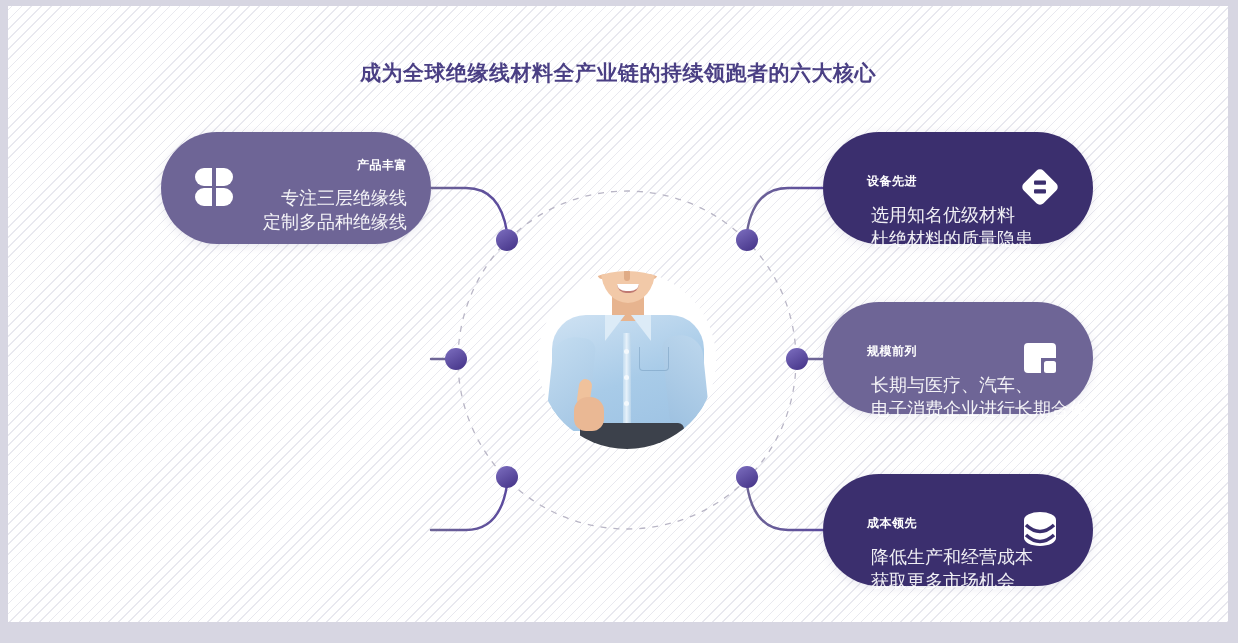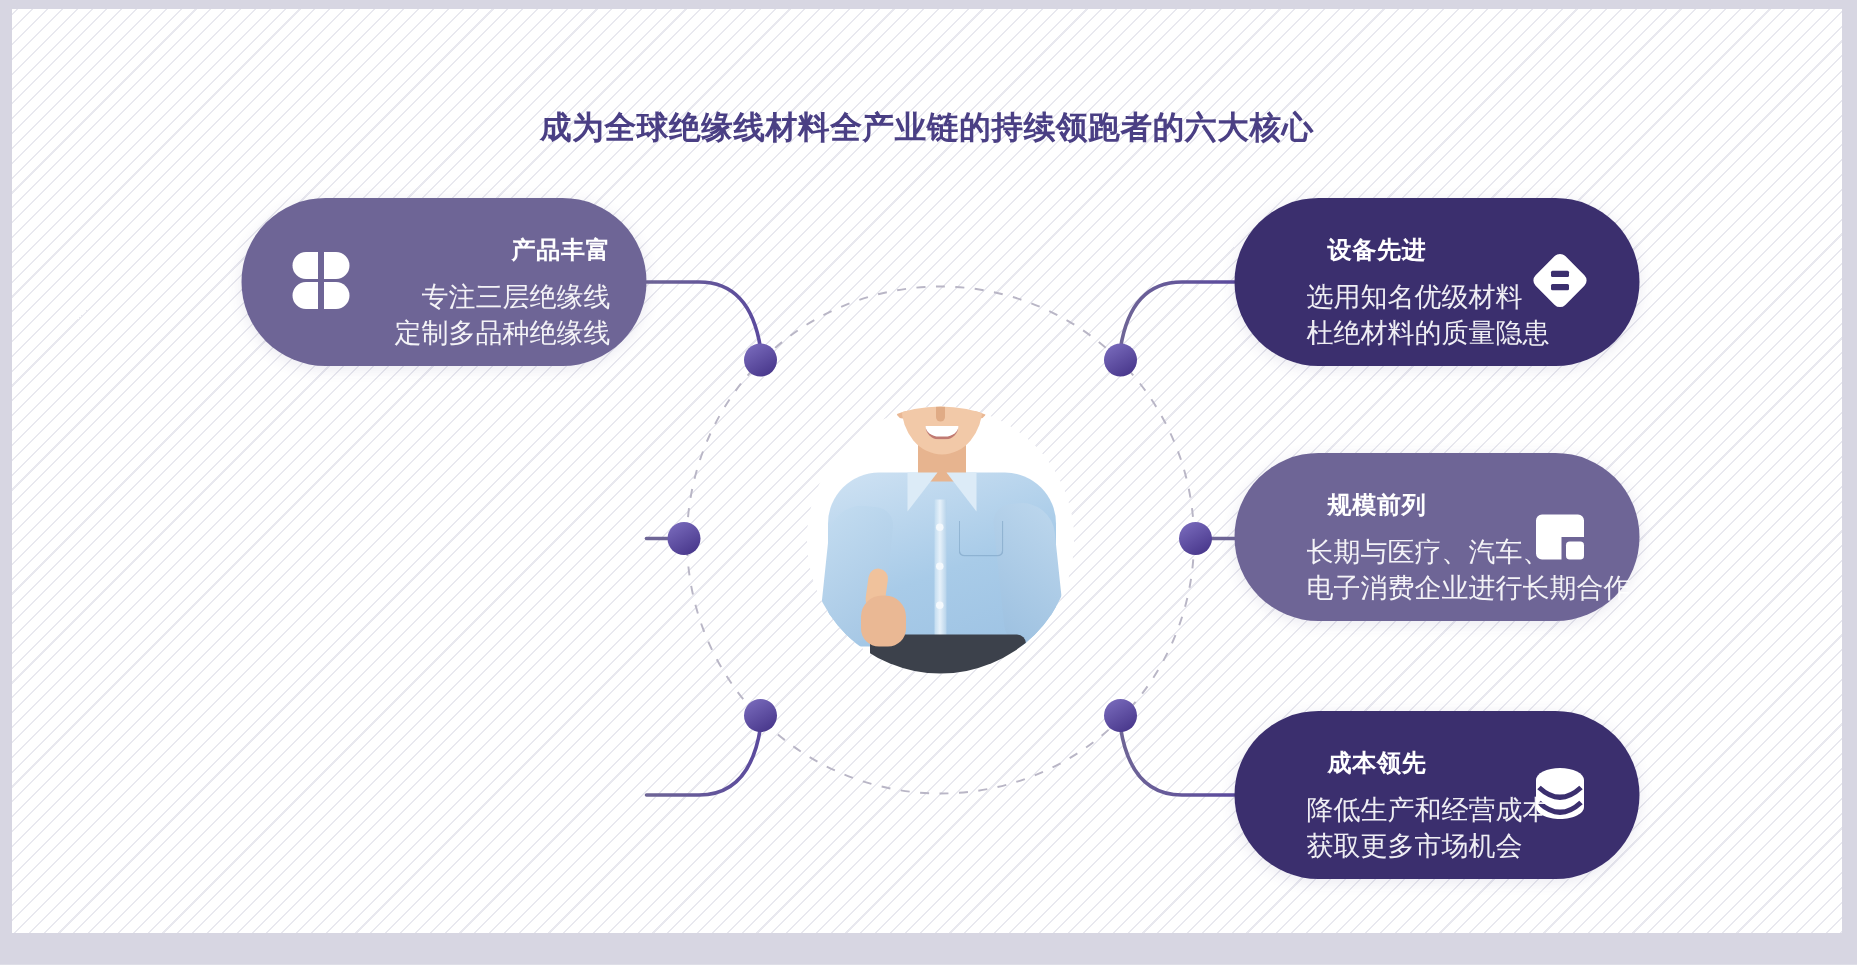--- a/index.html
+++ b/index.html
@@ -36,21 +36,20 @@
   
   #title {
     position:absolute;
     left:0; top:53px;
     width:100%;
     text-align:center;
     font-size:21px;
     font-weight:bold;
     color:#4a3f84;
     letter-spacing:.5px;
-    margin-top:12px;
   }
 
   
   #wires {
     position:absolute;
     left:0; top:0;
     width:1238px; height:643px;
     pointer-events:none;
   }
 
@@ -168,32 +167,32 @@
     box-shadow:0 2px 10px rgba(74,63,132,.12);
   }
   .card.left  { left:153px;  text-align:right; padding:0 24px 0 0; }
   .card.right { left:815px;  text-align:left;  padding:0 0 0 48px; }
 
   .card.light { background:#6e6596; }
   .card.dark  { background:#3b2f6e; }
 
   .card-title {
     position:absolute; top:25px;
-    font-size:16px; font-weight:bold; letter-spacing:.5px;
+    font-size:12px; font-weight:bold; letter-spacing:.5px;
   }
   .card.left  .card-title { right:24px; }
-  .card.right .card-title { left:62px; }
+  .card.right .card-title { left:44px;margin-top:16px; }
 
   .card-line {
     position:absolute;
     font-size:18px; color:rgba(255,255,255,.92);
     white-space:nowrap;
   }
   .card.left  .card-line { right:24px; }
-  .card.right .card-line { left:48px; }
+  .card.right .card-line { left:48px;margin-top:17px; }
   .card-line.l1 { top:54px; }
   .card-line.l2 { top:78px; }
 
   .card-icon {
     position:absolute; top:32px;
     width:46px; height:46px;
   }
   .card.left  .card-icon { left:30px; }
   .card.right .card-icon { right:30px; }
 

